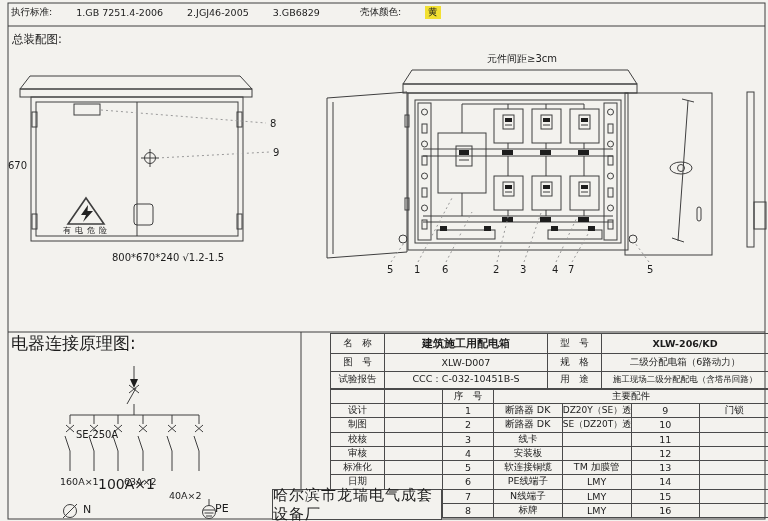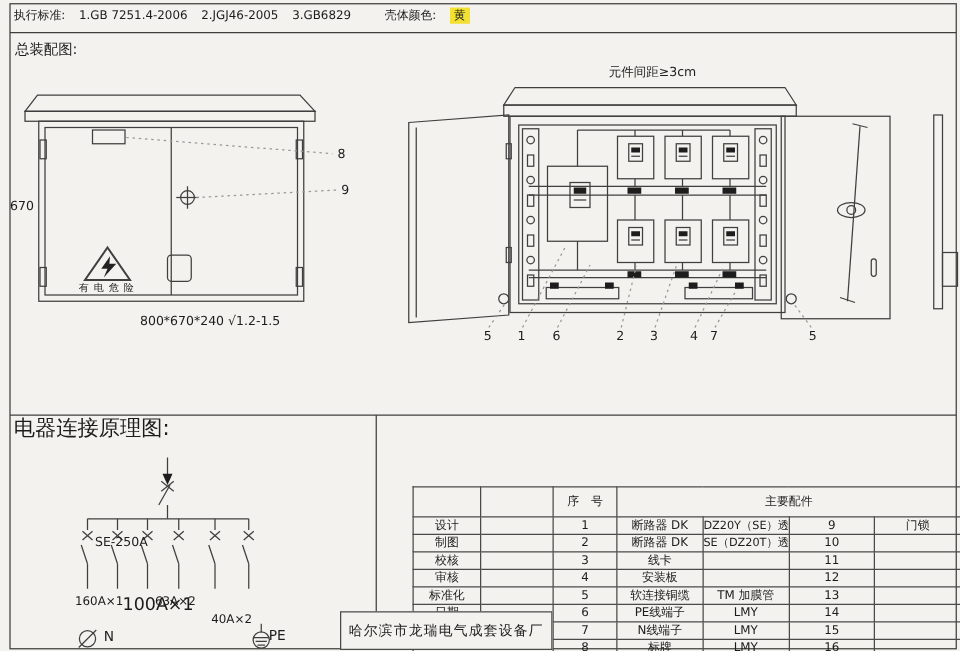--- a/index.html
+++ b/index.html
@@ -4,28 +4,28 @@
 <style>
   html,body{margin:0;padding:0;}
   body{
     width:768px;height:521px;position:relative;overflow:hidden;
     background:#f3f2ee;color:#1c1c1c;
     font-family:"DejaVu Sans","Liberation Sans",sans-serif;
   }
   .lbl{position:absolute;white-space:nowrap;line-height:1.1;}
   svg{position:absolute;left:0;top:0;z-index:1;}
   .lbl,.tblwrap{z-index:2;}
-  .hdr{position:absolute;left:11px;top:6px;display:flex;gap:11px;font-size:9.5px;align-items:center;}
+  .hdr{position:absolute;left:11px;top:6px;display:flex;gap:24px;font-size:9.5px;align-items:center;}
   .hl{padding:0 3px;}
   table{border-collapse:collapse;table-layout:fixed;position:absolute;background:transparent;}
   td{border:1px solid #4a4a4a;padding:0;text-align:center;font-size:9.5px;overflow:hidden;white-space:nowrap;color:#1c1c1c;}
   .factory-box{
     position:absolute;left:272px;top:489px;width:168px;height:29px;z-index:5;
     border:1px solid #4a4a4a;background:#f3f2ee;display:flex;align-items:center;justify-content:center;
-    font-size:11px;letter-spacing:1px;
+    font-size:15px;letter-spacing:1px;
   }
 </style>
 </head>
 <body>
 
 <svg width="768" height="521" viewBox="0 0 768 521">
   <g fill="none" stroke="#3f3f3f" stroke-width="1">
 
     <g>
       <rect x="8" y="3" width="757" height="516"></rect>
@@ -284,26 +284,44 @@
 <div class="lbl" style="left:76px;top:389px;font-size:10px;margin-top:40px;">SE-250A</div>
 <div class="lbl" style="left:60px;top:477px;font-size:9.5px;">160A×1</div>
 <div class="lbl" style="left:98px;top:477px;font-size:14px;">100A×1</div>
 <div class="lbl" style="left:124px;top:477px;font-size:9.5px;">63A×2</div>
 <div class="lbl" style="left:169px;top:491px;font-size:9.5px;">40A×2</div>
 <div class="lbl" style="left:83px;top:504px;font-size:11px;">N</div>
 <div class="lbl" style="left:184px;top:503px;font-size:11px;margin-left:31px;">PE</div>
 
 <table class="tblwrap" style="left:330px;top:333px;width:434px;height:56px;">
   <tbody>
+      <tr>
+    <td style="width:53px;">名　称</td>
+    <td style="width:162px;font-weight:bold;font-size:11px;">建筑施工用配电箱</td>
+    <td style="width:53px;">型　号</td>
+    <td style="width:166px;font-weight:bold;">XLW-206/KD</td>
+  </tr>
+  <tr>
+    <td>图　号</td>
+    <td>XLW-D007</td>
+    <td>规　格</td>
+    <td>二级分配电箱（6路动力）</td>
+  </tr>
+  <tr>
+    <td>试验报告</td>
+    <td>CCC：C-032-10451B-S</td>
+    <td>用　途</td>
+    <td style="font-size:8.5px;">施工现场二级分配配电（含塔吊回路）</td>
+  </tr>
 </tbody>
   </table>
 
 <table class="tblwrap" style="left:330px;top:389px;width:434px;height:129px;">
   <tbody>
-      <tr style="height:24px;">
+      <tr style="height:14px;">
     <td style="width:53px;"></td>
     <td style="width:57px;"></td>
     <td style="width:50px;">序　号</td>
     <td colspan="4" style="width:274px;">主要配件</td>
   </tr>
   <tr>
     <td>设计</td>
         <td></td>
     <td>1</td>
     <td style="width:55px;">断路器 DK</td>

